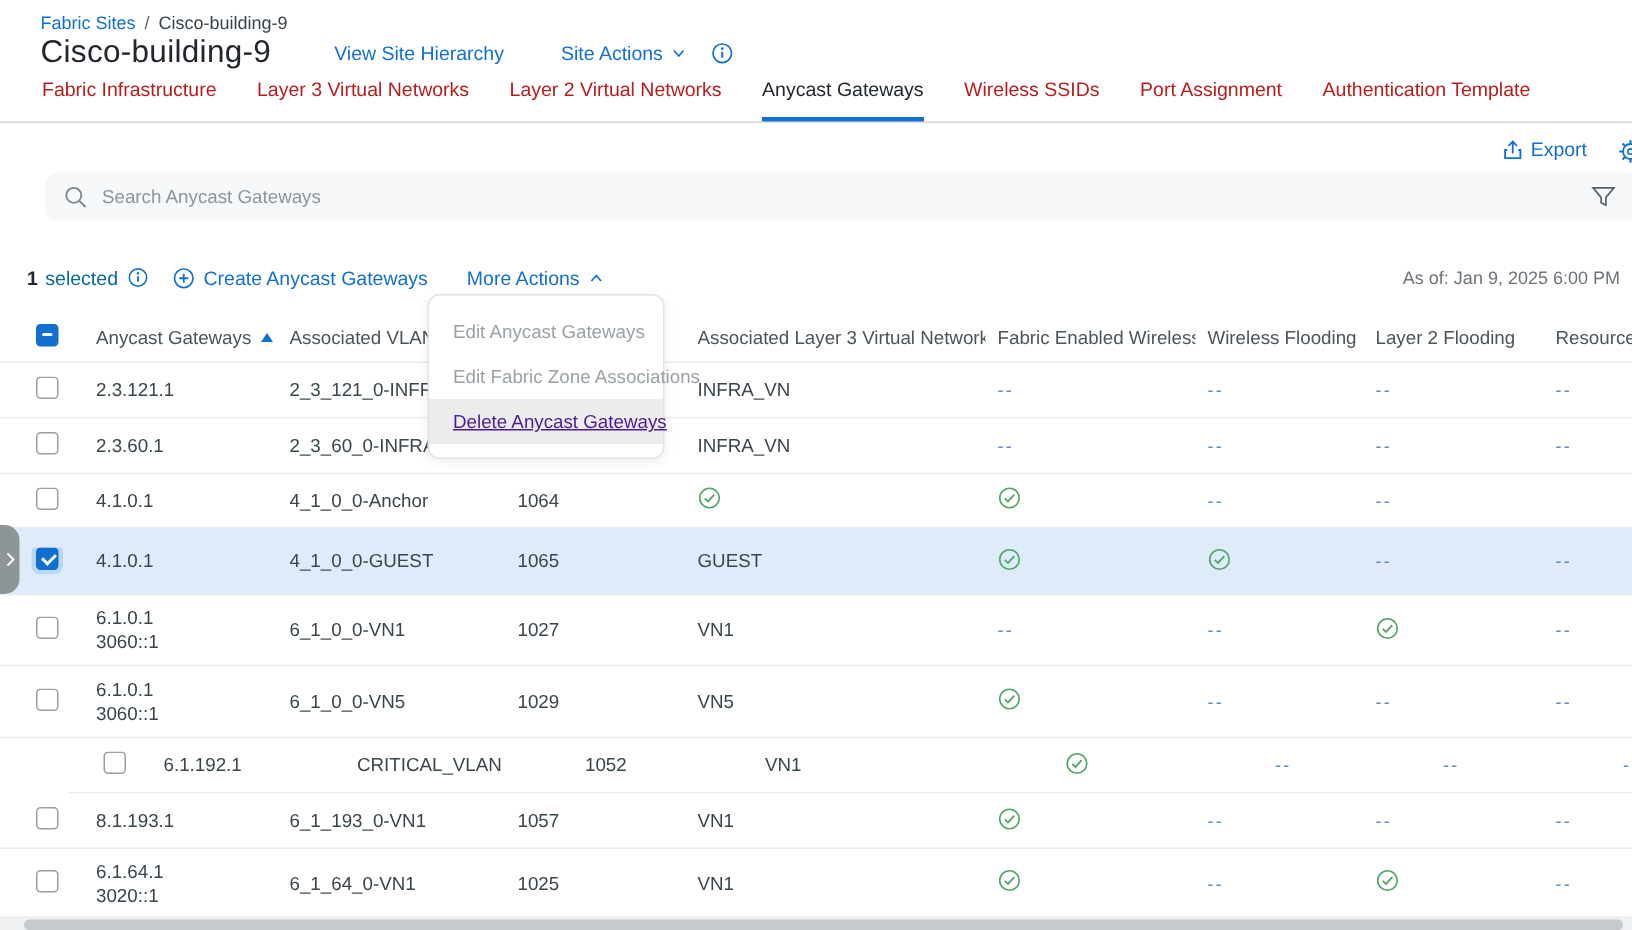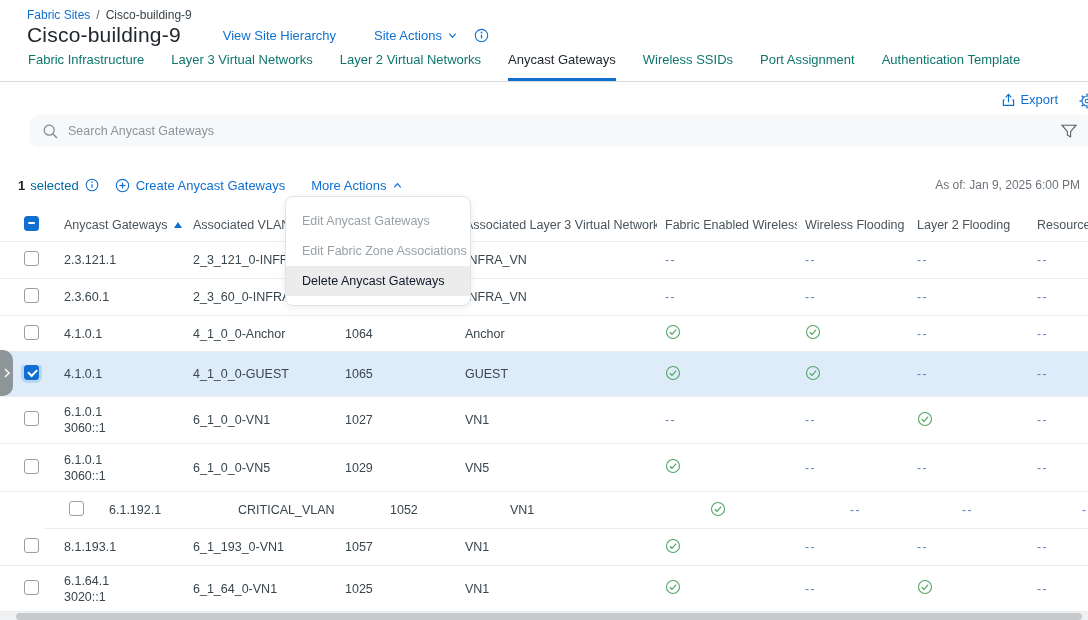--- a/index.html
+++ b/index.html
@@ -16,21 +16,21 @@
   .breadcrumb a { color:#1170cf; text-decoration:none; cursor:pointer; }
   .title-row { position:absolute; top:23px; left:27px; display:flex; align-items:center; }
   .page-title { font-size:21px; font-weight:300; color:#22272e; letter-spacing:.2px; }
   .title-link { font-size:13px; color:#1170cf; cursor:pointer; }
   .vsh { margin-left:42px; }
   .site-actions { margin-left:38px; display:flex; align-items:center; gap:5px; }
   .title-info { margin-left:16px; display:flex; align-items:center; cursor:pointer; }
 
   
   .tabs { position:absolute; top:52px; left:0; right:0; height:30px; display:flex; gap:27px; padding-left:28px; border-bottom:1px solid #d7dbde; }
-  .tab { font-size:13px; color:#0f766e; padding-bottom:10px; cursor:pointer; white-space:nowrap; border-bottom:3px solid transparent; }
+  .tab { font-size:13px; color:#b91c1c; padding-bottom:10px; cursor:pointer; white-space:nowrap; border-bottom:3px solid transparent; }
   .tab.active { color:#22272e; border-bottom:3px solid #1170cf; }
 
   
   .export-row { position:absolute; top:92px; left:0; right:0; height:20px;text-align:center; }
   .export-link { position:absolute; right:30px; top:0; display:flex; align-items:center; gap:5px; color:#1170cf; font-size:13px; cursor:pointer; }
   .gear-cut { position:absolute; left:1079px; top:1px; cursor:pointer; }
 
   
   .search-bar { position:absolute; top:115px; left:30px; width:1062px; height:32px; background:#f7f8f9; border-radius:8px; display:flex; align-items:center; padding-left:12px; }
   .search-input { border:none; outline:none; background:transparent; font-family:"Liberation Sans",sans-serif; font-size:12.5px; color:#39464e; margin-left:9px; width:800px; }
@@ -59,24 +59,24 @@
 
   .cb { width:15px; height:15px; border:1px solid #98a0a6; border-radius:3px; background:#fff; display:inline-block; position:relative; cursor:pointer; }
   .cb-ind { background:#1170cf; border-color:#1170cf; }
   .cb-ind::after { content:""; position:absolute; left:3px; right:3px; top:5.5px; height:2px; background:#fff; border-radius:1px; }
   .cb-checked { background:#1170cf; border-color:#1170cf; box-shadow:0 0 0 3px #b9d7f2; }
   .cb-checked::after { content:""; position:absolute; left:3px; top:3px; width:7px; height:3.5px; border-left:2px solid #fff; border-bottom:2px solid #fff; transform:rotate(-45deg); }
 
   .dash { color:#5b82c3; font-size:12px; letter-spacing:1.5px; }
 
   
-  .menu { position:absolute; left:285px; top:196px; width:186px; background:#fff; border:1px solid #e0e3e5; border-radius:8px; padding:9px 0; box-shadow:0 2px 8px rgba(0,0,0,.07); z-index:6; }
+  .menu { position:absolute; left:285px; top:196px; width:158px; background:#fff; border:1px solid #e0e3e5; border-radius:8px; padding:9px 0; box-shadow:0 2px 8px rgba(0,0,0,.07); z-index:6; }
   .menu-item { height:30px; line-height:30px; padding:0 16px; font-size:12.5px; color:#39464e; cursor:pointer; white-space:nowrap; }
   .menu-item.disabled { color:#9aa1a7; }
-  .menu-item.hover { background:#ececec; color:#0f172a; }
+  .menu-item.hover { background:#ececec; color:#4c1d95;text-decoration:underline; }
 
   
   .side-handle { position:absolute; left:0; top:350px; width:13px; height:46px; background:#8e9599; border-radius:0 10px 10px 0; z-index:4; display:flex; align-items:center; justify-content:center; cursor:pointer; }
 
   
   .hscroll-track { position:absolute; left:0; right:0; top:612px; height:8px; background:#eff1f2; cursor:pointer; }
   .hscroll-thumb { position:absolute; left:16px; top:0.5px; width:1066px; height:7px; border-radius:4px; background:#c7cacd; cursor:grab; }
 
   svg { display:block; }
 </style>
@@ -256,21 +256,20 @@
     <div class="td c-st s3"><span class="dash">--</span></div>
     <div class="td c-st s4"><span class="dash">--</span></div>
   </div>
         <div class="tr row" style="height: 36px;">
     <div class="td col-cb"><span class="cb"></span></div>
     <div class="td c-gw">
             <div>4.1.0.1</div>
           </div>
     <div class="td c-vlan">4_1_0_0-Anchor</div>
     <div class="td c-vid">1064</div>
-    <div class="td c-l3">Anchor</div>
     <div class="td c-st s1"><svg width="16" height="16" viewBox="0 0 16 16" style="display: inline-block;">
   <circle cx="8" cy="8" r="6.5" fill="none" stroke="#53a567" stroke-width="1.1"></circle>
   <path d="M4.8 8.2 L7 10.3 L11.2 5.7" fill="none" stroke="#53a567" stroke-width="1.2"></path>
 </svg></div>
     <div class="td c-st s2"><svg width="16" height="16" viewBox="0 0 16 16" style="display: inline-block;">
   <circle cx="8" cy="8" r="6.5" fill="none" stroke="#53a567" stroke-width="1.1"></circle>
   <path d="M4.8 8.2 L7 10.3 L11.2 5.7" fill="none" stroke="#53a567" stroke-width="1.2"></path>
 </svg></div>
     <div class="td c-st s3"><span class="dash">--</span></div>
     <div class="td c-st s4"><span class="dash">--</span></div>

